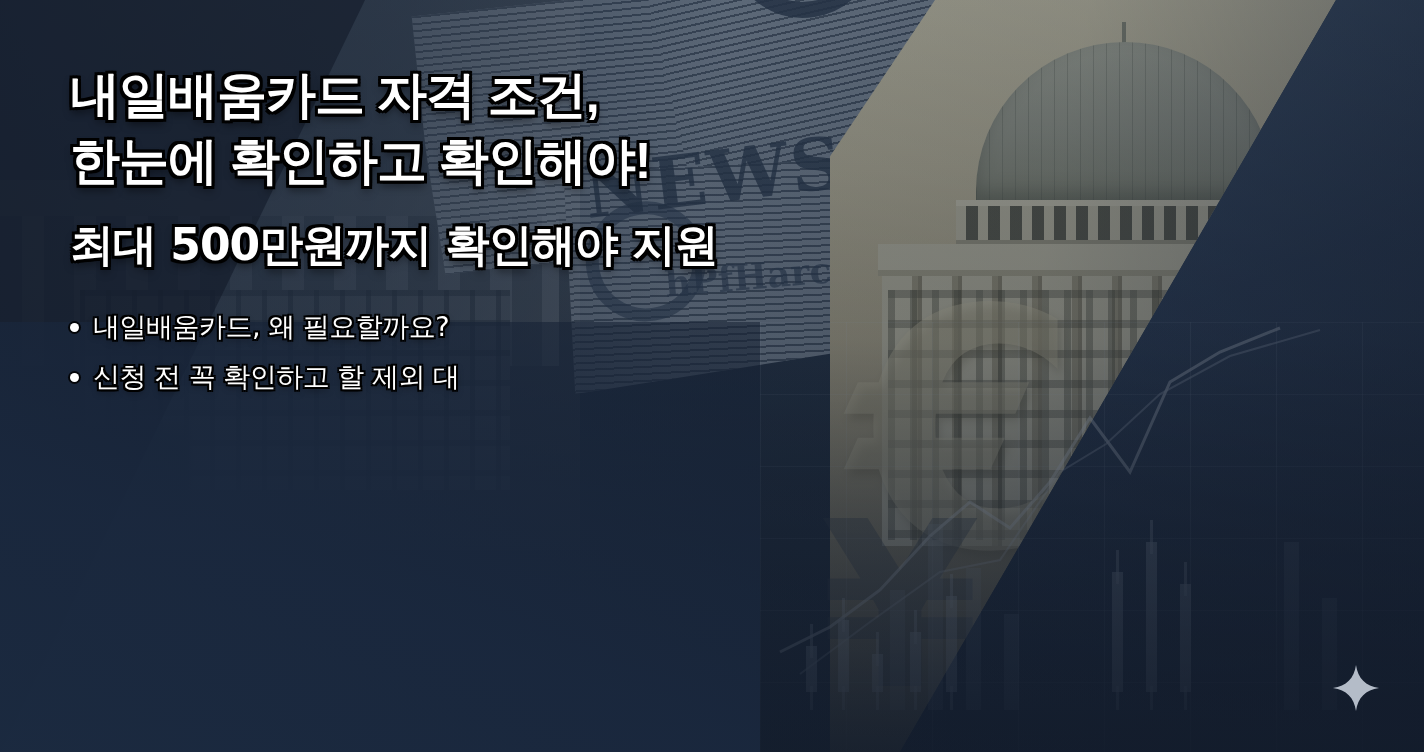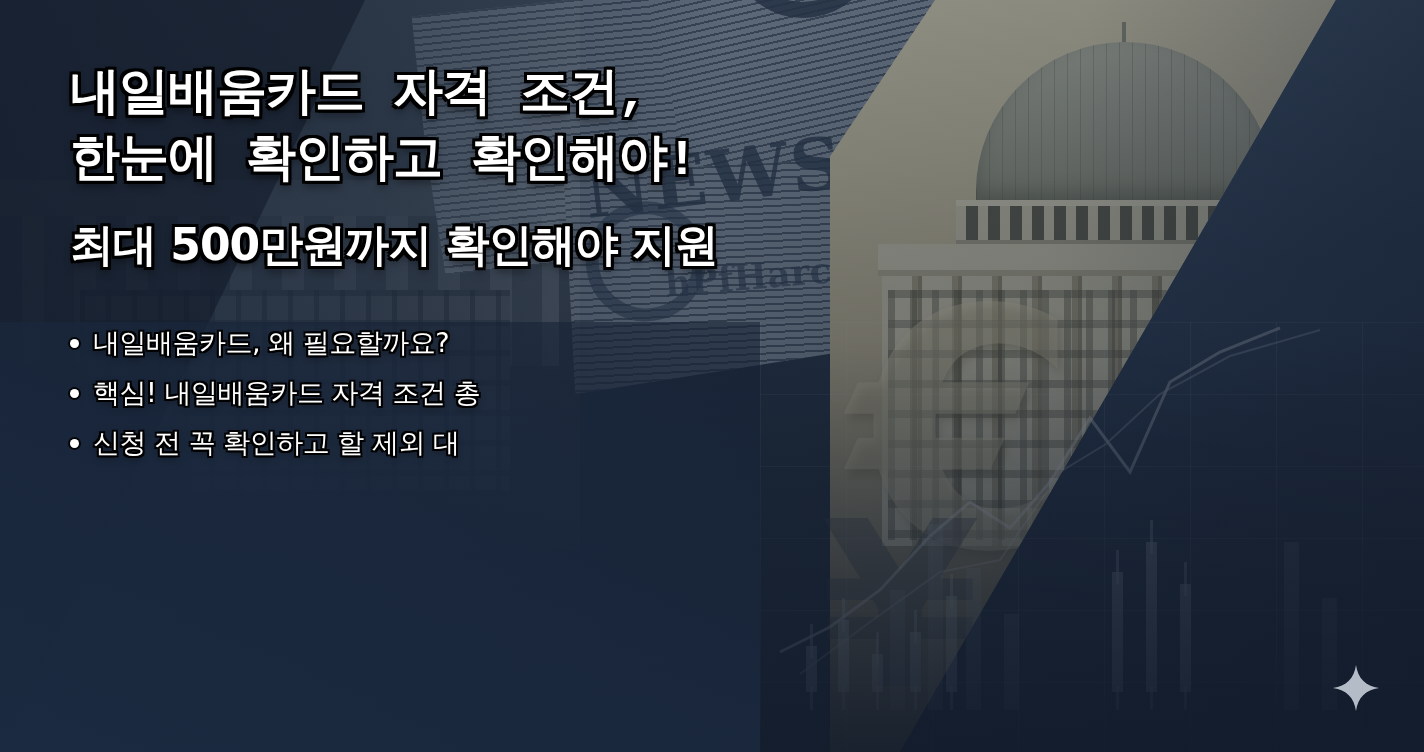--- a/index.html
+++ b/index.html
@@ -236,21 +236,21 @@
     position:absolute; left:0; bottom:0; width:760px; height:430px;
     background:linear-gradient(200deg,rgba(22,33,51,.55) 0%,rgba(26,40,62,.92) 60%,rgba(27,42,64,.96) 100%);
   }
 
   
   .content{
     position:absolute; left:70px; top:62px; width:900px;
     z-index:40;
   }
   .headline{
-    font-family:Liberation Mono, monospace;
+    font-family:Liberation Sans, sans-serif;
     font-weight:700;
     font-size:50px;
     line-height:66px;
     color:#ffffff;
     letter-spacing:-1px;
     text-shadow:
       -3px -3px 0 #000, 3px -3px 0 #000, -3px 3px 0 #000, 3px 3px 0 #000,
       -3px 0 0 #000, 3px 0 0 #000, 0 -3px 0 #000, 0 3px 0 #000,
       0 5px 9px rgba(0,0,0,.6);
     white-space:nowrap;
@@ -263,21 +263,21 @@
     line-height:58px;
     color:#ffffff;
     letter-spacing:-1px;
     text-shadow:
       -3px -3px 0 #000, 3px -3px 0 #000, -3px 3px 0 #000, 3px 3px 0 #000,
       -3px 0 0 #000, 3px 0 0 #000, 0 -3px 0 #000, 0 3px 0 #000,
       0 5px 9px rgba(0,0,0,.6);
     white-space:nowrap;
   }
   .bullets{
-    margin-top:52px;
+    margin-top:36px;
     list-style:none;
   }
   .bullet{
     display:flex; align-items:center;
     margin-bottom:16px;
     white-space:nowrap;
   }
   .bullet-dot{
     flex:0 0 auto;
     width:9px; height:9px; border-radius:50%;
@@ -393,24 +393,20 @@
 
     <h2 class="subhead">최대 500만원까지 확인해야 지원</h2>
 
     <ul class="bullets">
       <li class="bullet">
         <span class="bullet-dot"></span>
         <span class="bullet-text">내일배움카드, 왜 필요할까요?</span>
       </li>
       <li class="bullet">
         <span class="bullet-dot"></span>
-        <span class="bullet-text">핵심! 내일배움카드 자격 조건 총</span>
-      </li>
-      <li class="bullet">
-        <span class="bullet-dot"></span>
         <span class="bullet-text">신청 전 꼭 확인하고 할 제외 대</span>
       </li>
     </ul>
   </div>
 
   <svg class="sparkle" viewBox="0 0 100 100">
     <path d="M50 2 C54 30 70 46 98 50 C70 54 54 70 50 98 C46 70 30 54 2 50 C30 46 46 30 50 2 Z" fill="#b4bcc8"></path>
   </svg>
 
 </div>

